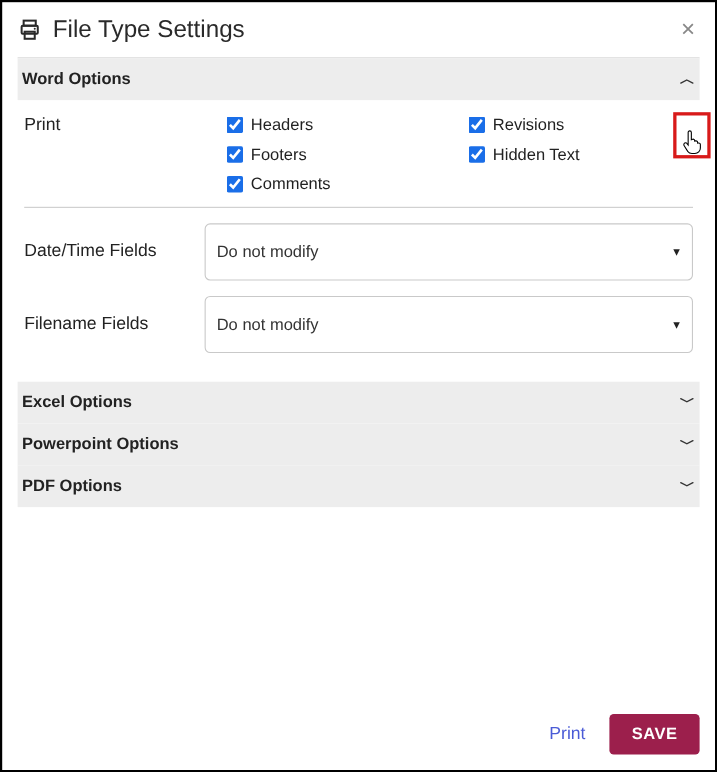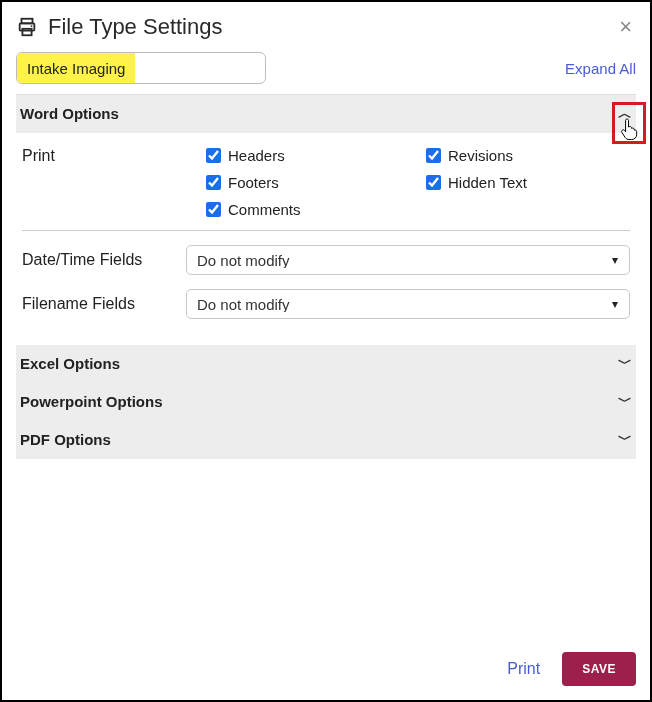--- a/index.html
+++ b/index.html
@@ -124,21 +124,21 @@
     width: 160px;
     font-size:16px;
     color:#222;
   }
   .select-wrap {
     flex:1;
     position:relative;
   }
   .select-wrap select {
     width:100%;
-    height:30px;
+    height:52px;
     border:1px solid #c9c9c9;
     border-radius:5px;
     padding: 6px 28px 6px 10px;
     font-size:15px;
     color:#333;
     appearance:none;
     background:#fff;
   }
   .select-wrap::after {
     content:"▾";
@@ -161,21 +161,21 @@
     color:#4a5bd6;
     font-size:16px;
     cursor:pointer;
     background:none;
     border:none;
   }
   .btn-save {
     background:#9c1f4c;
     color:#fff;
     font-weight:700;
-    font-size:12px;
+    font-size:15px;
     letter-spacing:0.5px;
     border:none;
     border-radius:4px;
     padding: 10px 20px;
     cursor:pointer;
   }
   .callout-box {
     position:absolute;
     border:3px solid #d81a1a;
     width:34px;
@@ -199,26 +199,20 @@
         <rect x="6" y="3" width="12" height="5"></rect>
         <rect x="4" y="8" width="16" height="8" rx="1"></rect>
         <rect x="7" y="14" width="10" height="7"></rect>
         <circle cx="17" cy="11" r="1" fill="#2a2a2a" stroke="none"></circle>
       </svg>
     </span>
     <span class="header-title">File Type Settings</span>
     <span class="close-x">×</span>
   </div>
 
-  <div class="row-top">
-    <div class="pill">
-      <span class="pill-hl">Intake Imaging</span>
-    </div>
-    <span class="expand-all">Expand All</span>
-  </div>
 
   <div class="accordion">
 
     <div class="acc-header" style="position:relative;">
       <span>Word Options</span>
       <span class="chev">︿</span>
     </div>
 
     <div class="acc-body">
       <div class="print-row">

